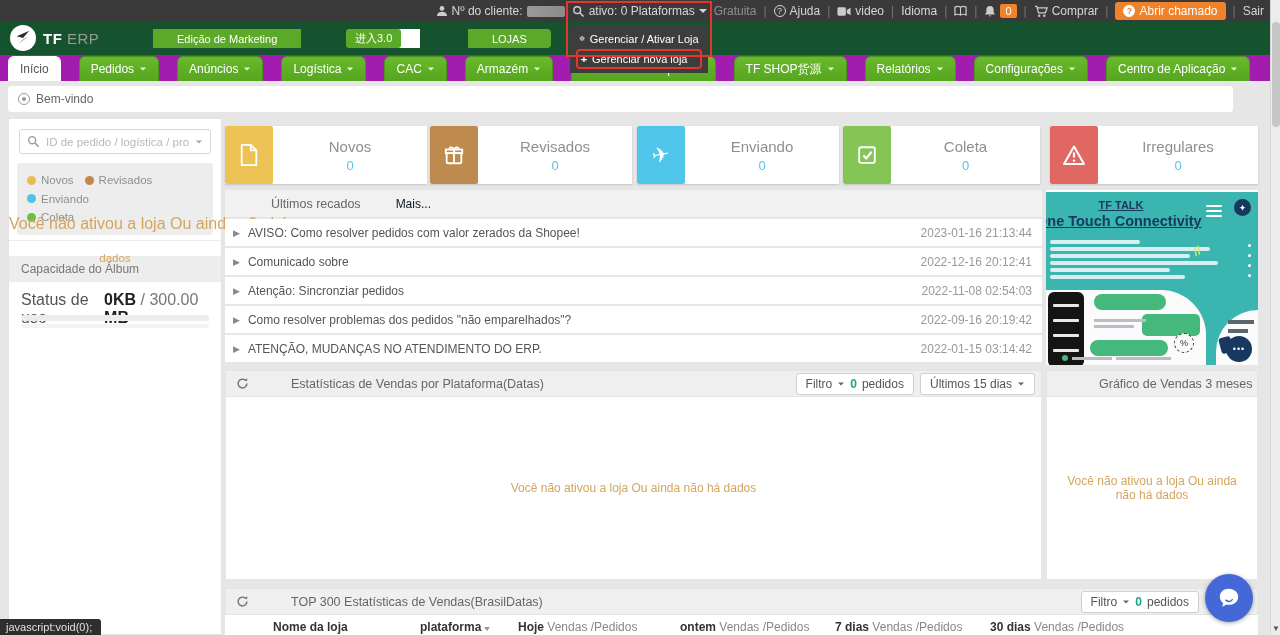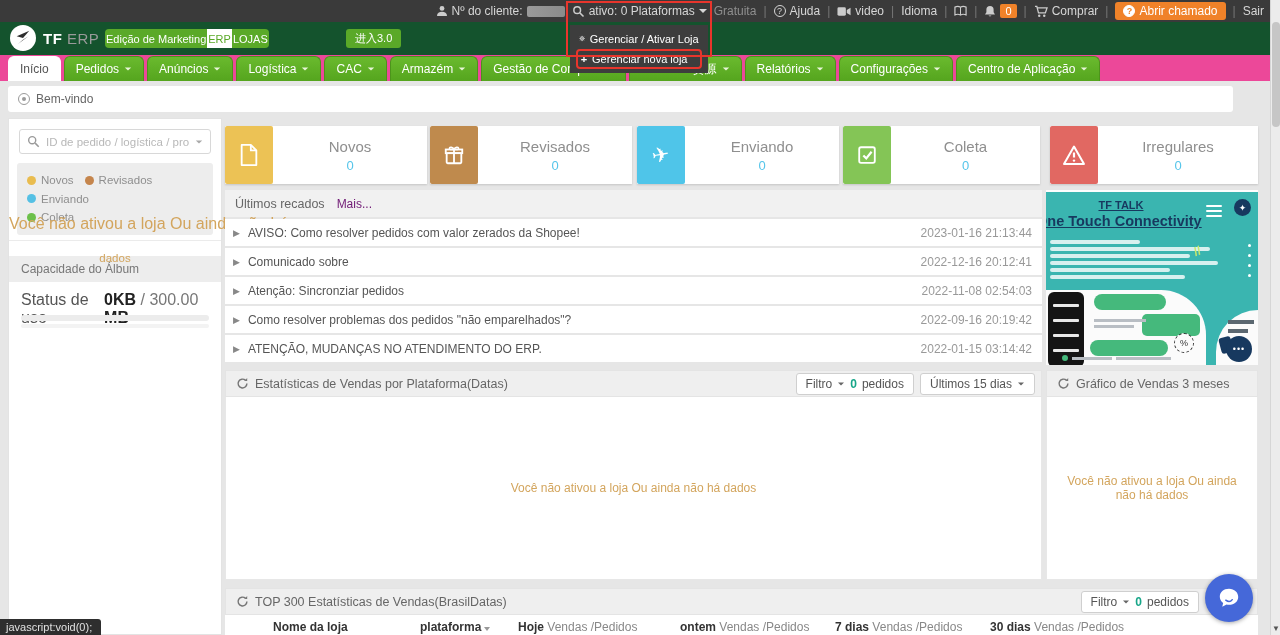--- a/index.html
+++ b/index.html
@@ -32,29 +32,29 @@
   .caret-down { width:0; height:0; border-left:4px solid transparent; border-right:4px solid transparent;
     border-top:4px solid currentColor; display:inline-block; }
 
   
   .logorow { position:absolute; left:0; top:22px; width:1280px; height:33px; background:#14532d; }
   .logo { position:absolute; left:10px; top:3px; display:flex; align-items:center; gap:7px; }
   .logo-circle { width:26px; height:26px; background:#fff; border-radius:50%; display:flex; align-items:center; justify-content:center; }
   .logo-txt { font-size:15px; color:#fff; font-weight:bold; letter-spacing:.5px; }
   .logo-txt span { color:#9a9a9a; font-weight:normal; }
   .seg { position:absolute; left:105px; top:7px; height:19px; display:flex; border-radius:4px; overflow:hidden; font-size:11px; }
-  .seg > div { display:flex; align-items:center; padding:0 1px; cursor:pointer; }
+  .seg > div { display:flex; align-items:center; padding:0 24px; cursor:pointer;margin-left:48px; }
   .seg-green { background:#5aa928; color:#fff; }
   .seg-white { background:#fff; color:#5aa928; }
   .btn30 { position:absolute; left:346px; top:7px; height:19px; background:#5aa928; color:#fff;
     border-radius:3px; font-size:11px; display:flex; align-items:center; padding:0 9px; cursor:pointer; }
 
   
-  .nav { position:absolute; left:0; top:55px; width:1276px; height:26px; background:#ec4899;
-    display:flex; align-items:flex-end; padding-left:8px; gap:3px; z-index:30; }
+  .nav { position:absolute; left:0; top:55px; width:1276px; height:26px; background:#a21caf;
+    display:flex; align-items:flex-end; padding-left:8px; gap:18px; z-index:30; }
   .tab { height:25px; display:flex; align-items:center; gap:5px; padding:0 11px;
     background:linear-gradient(180deg,#6aba2e,#55a51e); border:1px solid #4c941b; border-bottom:none;
     border-radius:6px 6px 0 0; color:#fff; font-size:12px; cursor:pointer; }
   .tab.active { background:#fff; border-color:#fff; color:#555; }
   .tab .caret-down { border-top-color:#e8f5d8; transform:scale(.8); }
 
   
   .breadcrumb { position:absolute; left:8px; top:86px; width:1225px; height:26px; background:#fff;
     border-radius:3px; display:flex; align-items:center; gap:6px; padding-left:10px; color:#666; font-size:12px; }
   .bc-icon { width:12px; height:12px; border:1px solid #9a9a9a; border-radius:50%;
@@ -90,34 +90,34 @@
   .card { position:absolute; height:58px; background:#fff; box-shadow:0 1px 2px rgba(0,0,0,.15); display:flex; }
   .card-icon { width:48px; height:58px; display:flex; align-items:center; justify-content:center; border-radius:2px; }
   .card-body { flex:1; display:flex; flex-direction:column; align-items:center; justify-content:center; gap:3px; }
   .card-label { color:#8f8f8f; font-size:15px; }
   .card-count { color:#55c5ea; font-size:13px; cursor:pointer; }
   .plane-glyph { color:#fff; font-size:21px; transform:rotate(-10deg); }
 
   
   .panel-header { height:27px; background:#efefef; border:1px solid #e4e4e4; display:flex; align-items:center;
     padding:0 6px 0 10px; color:#666; font-size:12.5px; gap:6px; }
-  .panel-title { white-space:nowrap; }
+  .panel-title { white-space:nowrap;margin-left:36px; }
   .hbtn { background:#fff; border:1px solid #cfcfcf; border-radius:3px; height:22px; display:flex;
     align-items:center; gap:5px; padding:0 9px; font-size:12px; color:#555; cursor:pointer; white-space:nowrap; }
   .hbtn .caret-down { border-top-color:#666; transform:scale(.75); }
   .hbtn b.count { color:#18a689; }
   .empty-msg { color:#d3a55d; font-size:12px; text-align:center; }
 
   .recados { position:absolute; left:225px; top:190px; width:817px; }
   .rec-row { height:27px; margin-top:2px; background:#fff; display:flex; align-items:center;
     padding:0 10px 0 8px; font-size:12px; color:#555; }
   .rec-row .arrow { color:#888; font-size:9px; margin-right:8px; }
   .rec-title { flex:1; cursor:pointer; }
   .rec-date { color:#999; }
-  .more-link { color:#701a75; font-size:12px; margin-left:6px; cursor:pointer; }
+  .more-link { color:#0f172a; font-size:12px; margin-left:29px; cursor:pointer; }
 
   .stats { position:absolute; left:225px; top:370px; width:817px; height:210px; }
   .stats-body { background:#fff; border:1px solid #e7e7e7; border-top:none; height:183px;
     display:flex; align-items:center; justify-content:center; }
 
   .rightcard { left:1050px; top:126px; width:208px; }
   .banner { position:absolute; left:1046px; top:190px; width:212px; height:175px; background:#3ab5b0;
     overflow:hidden; border-top:2px solid #fdfdfd; cursor:pointer; }
   .chartpanel { position:absolute; left:1046px; top:370px; width:212px; height:210px; }
   .chart-body { background:#fff; border:1px solid #e7e7e7; border-top:none; height:183px;

